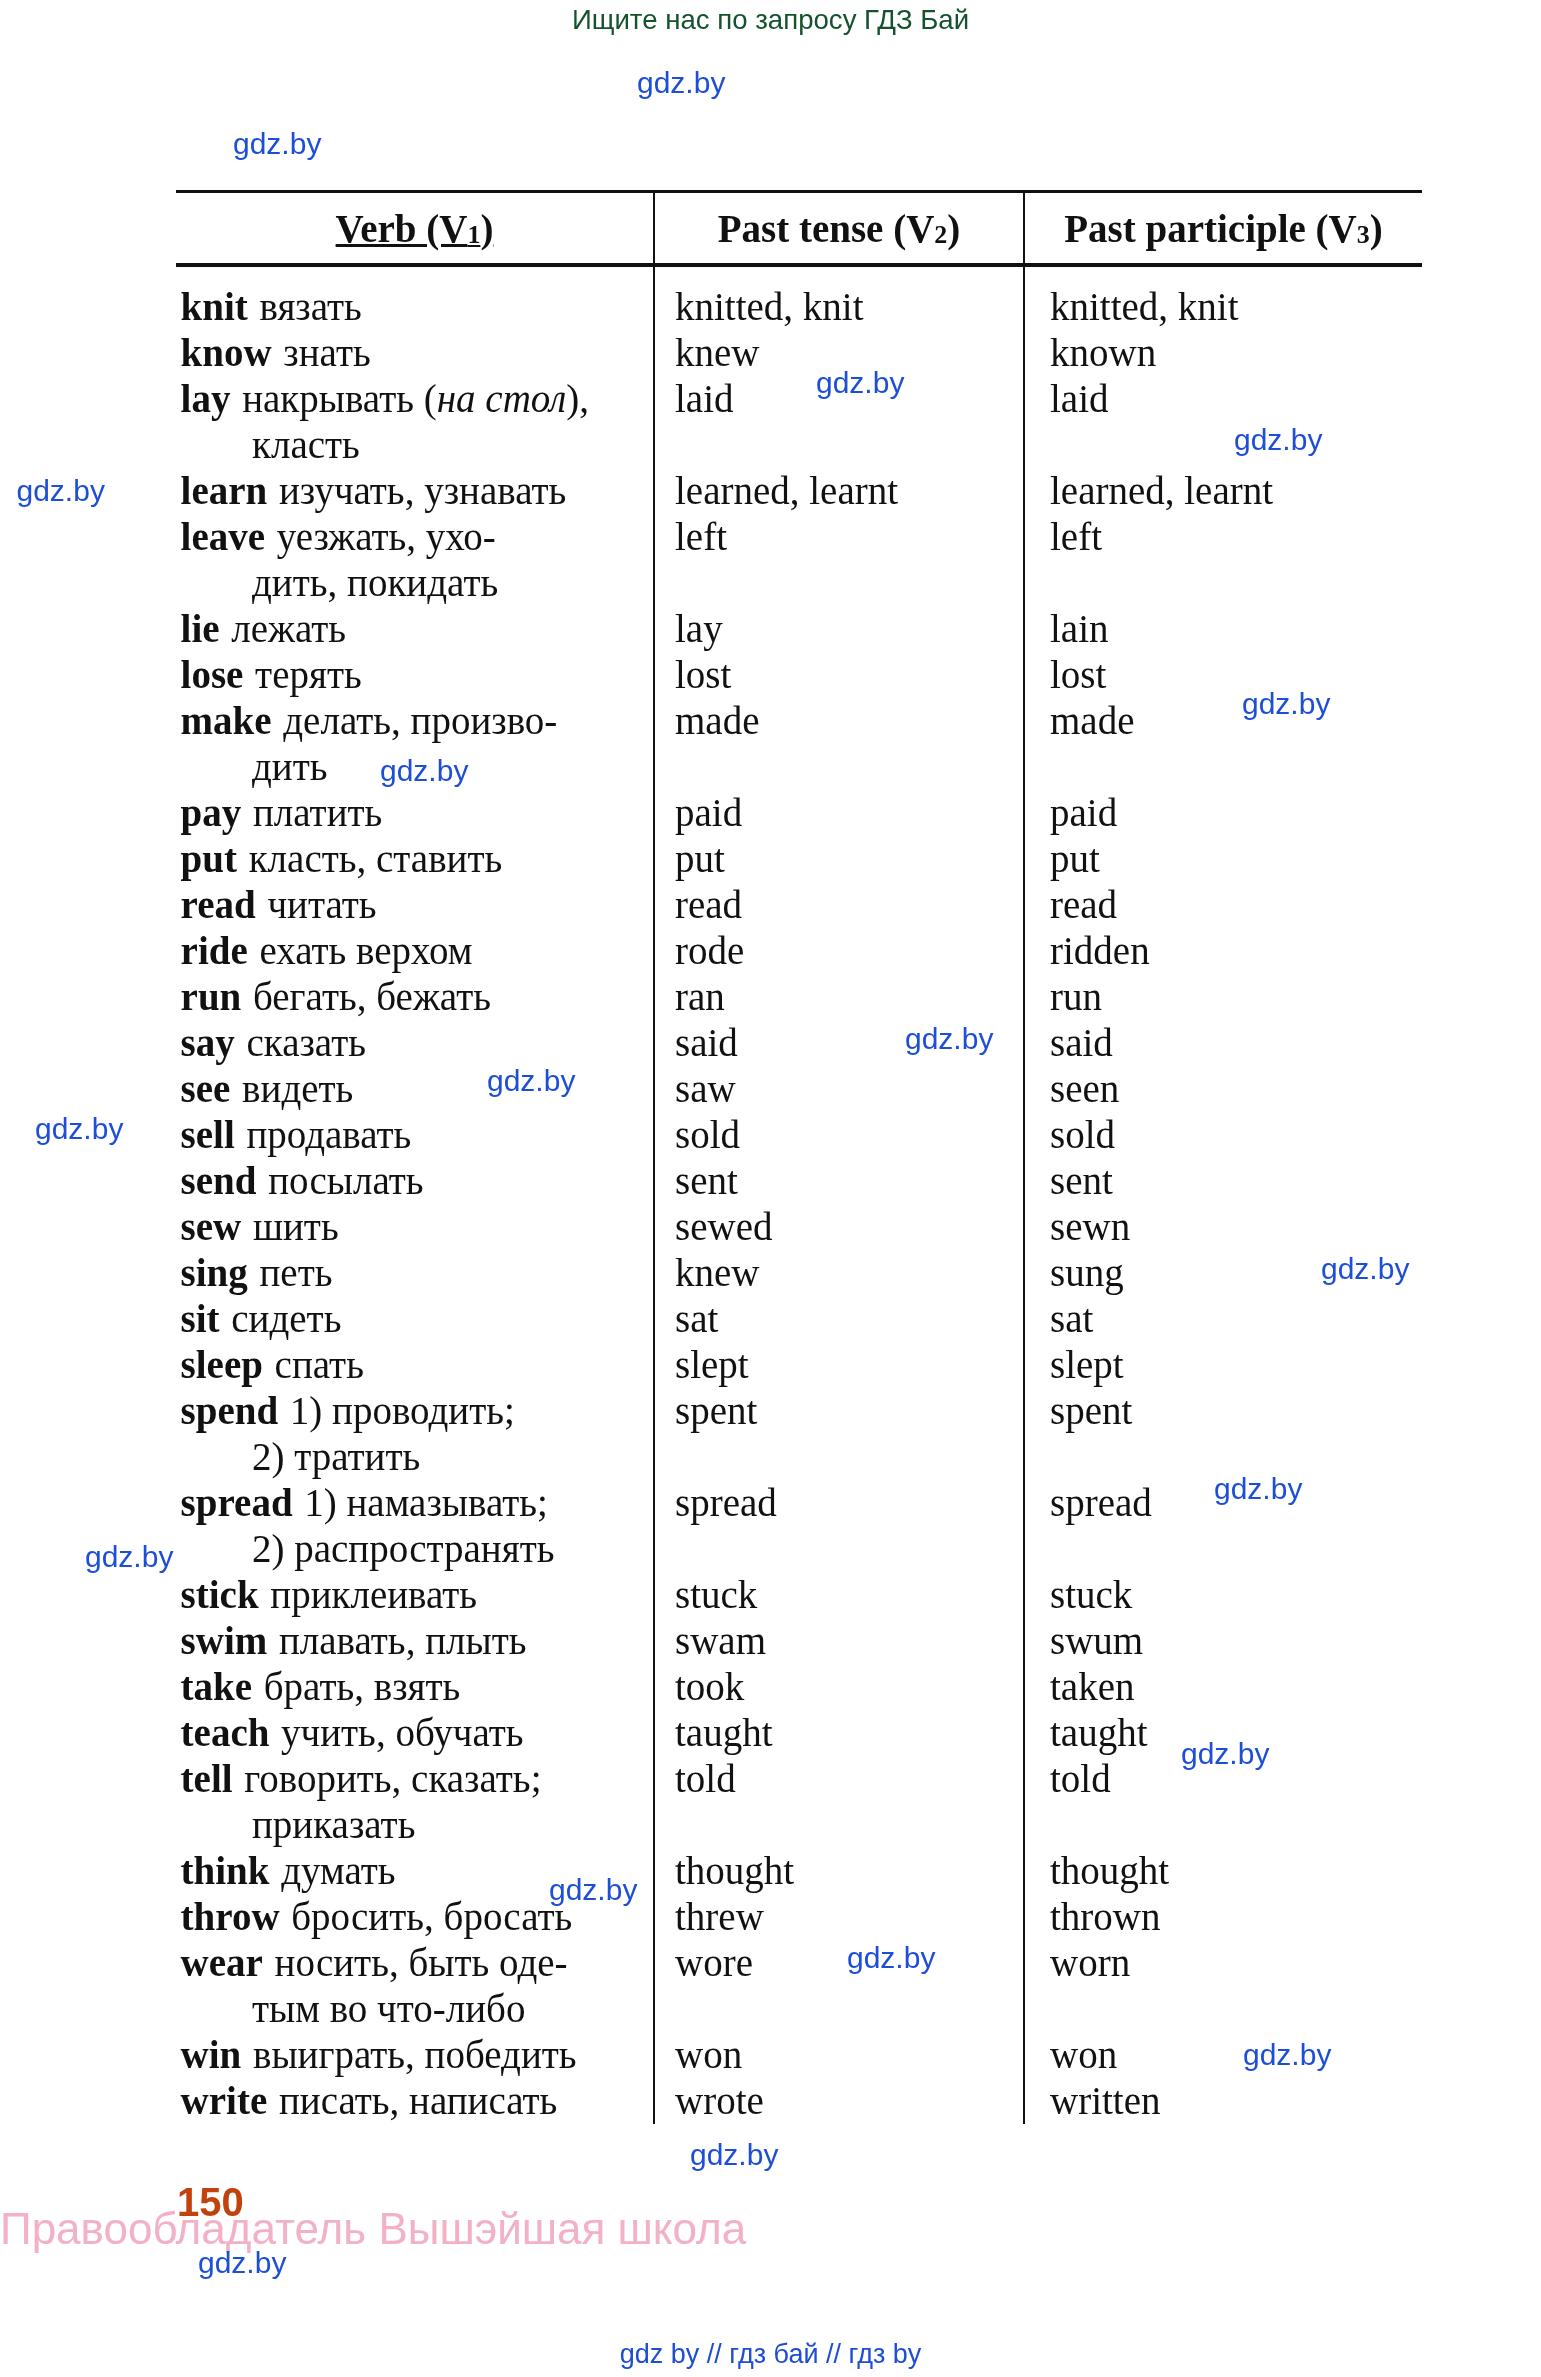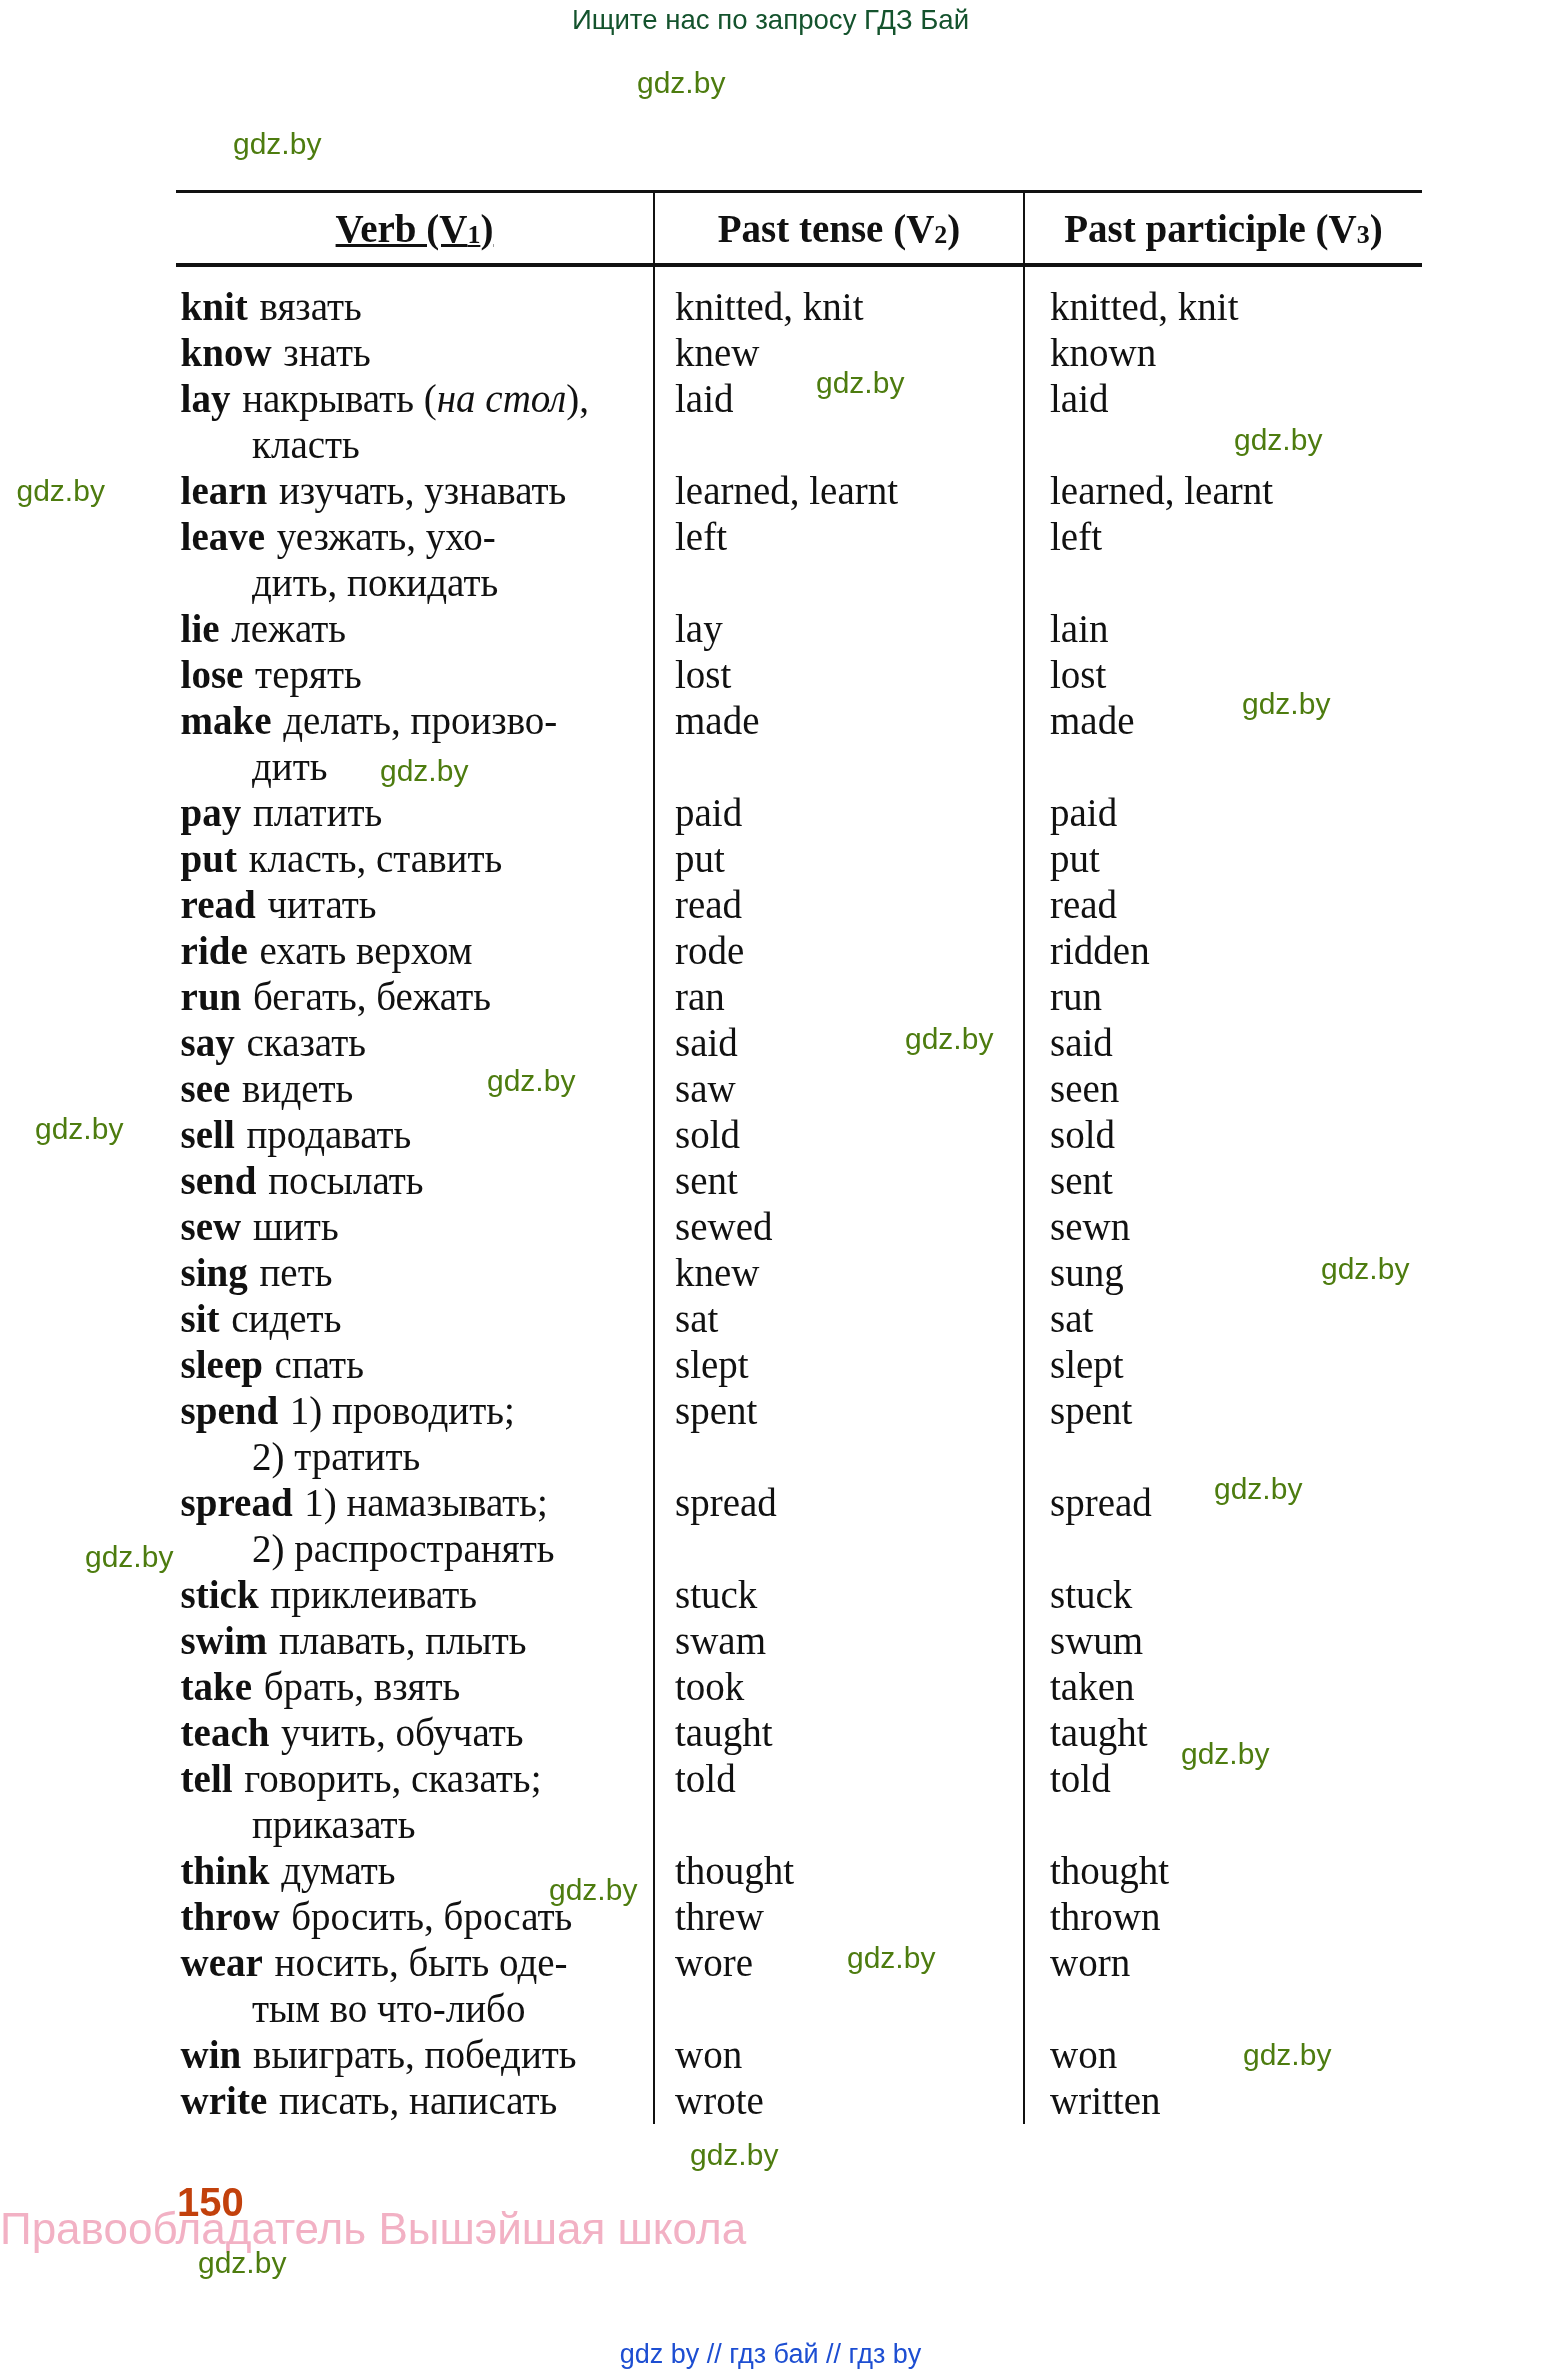--- a/index.html
+++ b/index.html
@@ -9,21 +9,21 @@
   }
   
   .top-notice{
     position:absolute; top:3.7px; left:0; right:0; text-align:center;
     font-family:"Liberation Sans","DejaVu Sans",sans-serif;
     font-size:27.6px; color:#20c11c;
   }
   
   .wm{
     position:absolute; font-family:"Liberation Sans","DejaVu Sans",sans-serif;
-    font-size:30px; color:#4d7c0f; white-space:nowrap;
+    font-size:30px; color:#1d4ed8; white-space:nowrap;
   }
   
   .verb-table{position:absolute; left:176px; top:190px; width:1246px;}
   .thead{
     display:flex; border-top:3.7px solid #111; border-bottom:4.6px solid #111;
     height:70px; align-items:center;
   }
   .thead .hcell{
     box-sizing:border-box; height:100%; display:flex; align-items:center; justify-content:center;
     font-weight:bold; font-size:39px; white-space:nowrap;

